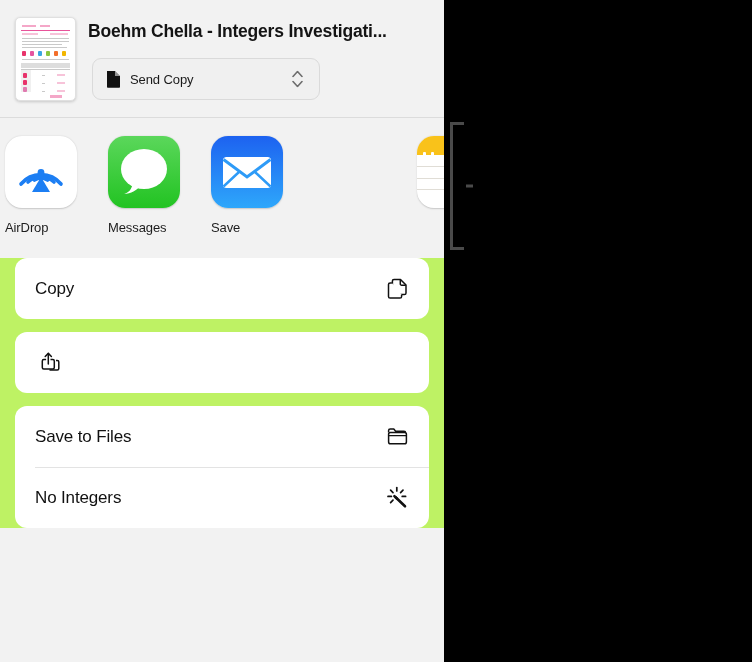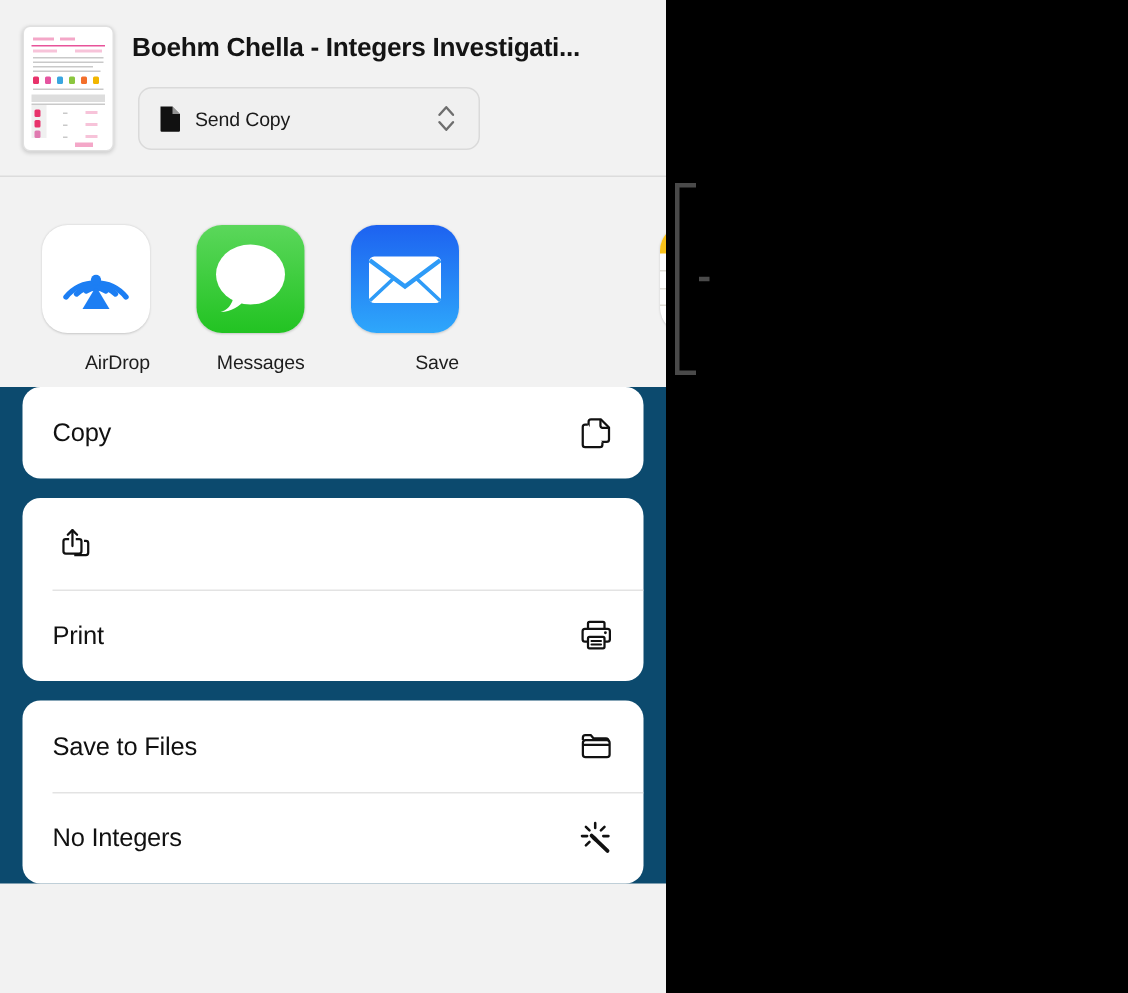--- a/index.html
+++ b/index.html
@@ -115,25 +115,25 @@
 
   
   .apps-row {
     position: relative;
     height: 140px;
     background: #f2f2f2;
     overflow: hidden;
   }
   .app {
     position: absolute;
-    top: 32px;
+    top: 18px;
     width: 95px;
     display: flex;
     flex-direction: column;
-    align-items: flex-end;
+    align-items: flex-start;
     cursor: pointer;
   }
   .app-icon {
     width: 72px;
     height: 72px;
     border-radius: 17px;
     position: relative;
     overflow: hidden;
     box-shadow: 0 0.5px 1.5px rgba(0,0,0,0.18);
   }
@@ -156,21 +156,21 @@
   
   .ic-notes { background: #ffffff; }
   .notes-top { position: absolute; left:0; top:0; width:100%; height: 26%; background:#f9c21a; }
   .notes-line { position: absolute; left: 0; width: 100%; height: 1px; background: #e0ddd6; }
   .notes-tab { position:absolute; top:22%; width:3px; height:7px; background:#ffffff; border-radius:1px; }
 
   
   .list-area {
     position: relative;
     padding: 0 15px;
-    background: #0c4a6e;
+    background: #bef264;
   }
   .card {
     background: #ffffff;
     border-radius: 12px;
     overflow: hidden;
     margin-bottom: 13px;
   }
   .row {
     position: relative;
     height: 61px;
@@ -363,32 +363,20 @@
       </div>
 
       <div class="card">
         <div class="row">
           <span class="row-icon">
             <svg width="25" height="25" viewBox="0 0 25 25" aria-hidden="true">
               <path d="M19 10.5 h1.3 a1.5 1.5 0 0 1 1.5 1.5 v6.5 a1.5 1.5 0 0 1 -1.5 1.5 h-7.8" fill="none" stroke="#111111" stroke-width="1.5" stroke-linejoin="round"></path>
               <path d="M13.5 9.4 h2.3 a1.5 1.5 0 0 1 1.5 1.5 v6.6 a1.5 1.5 0 0 1 -1.5 1.5 H6.8 a1.5 1.5 0 0 1 -1.5 -1.5 v-6.6 a1.5 1.5 0 0 1 1.5 -1.5 h2.3" fill="#ffffff" stroke="#111111" stroke-width="1.5" stroke-linejoin="round"></path>
               <path d="M11.3 14 V3.6" fill="none" stroke="#111111" stroke-width="1.5" stroke-linecap="round"></path>
               <path d="M8.2 6.5 L11.3 3.4 L14.4 6.5" fill="none" stroke="#111111" stroke-width="1.5" stroke-linecap="round" stroke-linejoin="round"></path>
-            </svg>
-          </span>
-        </div>
-        <div class="row">
-          <span class="row-label">Print</span>
-          <span class="row-icon">
-            <svg width="25" height="25" viewBox="0 0 25 25" aria-hidden="true">
-              <path d="M7 8.2 V4.6 a1 1 0 0 1 1 -1 h9 a1 1 0 0 1 1 1 v3.6" fill="none" stroke="#111111" stroke-width="1.5" stroke-linejoin="round"></path>
-              <path d="M5 8.2 h15 a1.6 1.6 0 0 1 1.6 1.6 v5.4 a1.6 1.6 0 0 1 -1.6 1.6 H5 a1.6 1.6 0 0 1 -1.6 -1.6 V9.8 A1.6 1.6 0 0 1 5 8.2 Z" fill="none" stroke="#111111" stroke-width="1.5" stroke-linejoin="round"></path>
-              <rect x="7" y="13.6" width="11" height="7.6" rx="1" fill="#ffffff" stroke="#111111" stroke-width="1.5" stroke-linejoin="round"></rect>
-              <path d="M9.3 16.3 h6.4 M9.3 18.6 h6.4" fill="none" stroke="#111111" stroke-width="1.3" stroke-linecap="round"></path>
-              <circle cx="18.6" cy="10.8" r="0.95" fill="#111111"></circle>
             </svg>
           </span>
         </div>
       </div>
 
       <div class="card">
         <div class="row">
           <span class="row-label">Save to Files</span>
           <span class="row-icon">
             <svg width="25" height="25" viewBox="0 0 25 25" aria-hidden="true">

